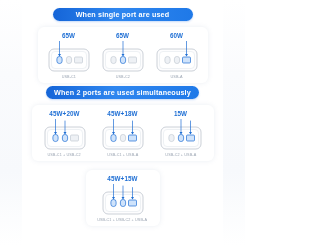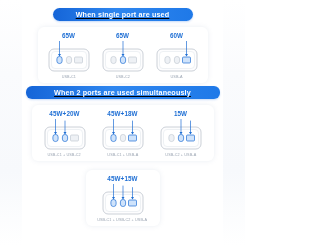--- a/index.html
+++ b/index.html
@@ -25,31 +25,30 @@
     position:absolute;
     left:0;width:201px;
   }
   .banner{
     margin:0 auto;
     background:linear-gradient(90deg,#1565d8 0%,#2e86ef 45%,#1f79e8 100%);
     border-radius:9px;
     height:13px;
     display:flex;align-items:center;justify-content:center;
     box-shadow:0 1px 2px rgba(30,110,230,.25);
-    text-decoration:underline;
   }
   .banner-text{
     color:#ffffff;
     font-size:7.2px;
     font-weight:bold;
     letter-spacing:.15px;
     white-space:nowrap;
   }
   .b1{width:140px;}
-  .b2{width:194px;border-radius:6px;}
+  .b2{width:153px;}
   .b3{width:168px;}
 
   .card{
     margin:6px auto 0;
     background:#ffffff;
     border-radius:6px;
     box-shadow:0 0 5px rgba(130,150,180,.16);
     box-sizing:border-box;
     padding:5px 4px 4px;
   }

